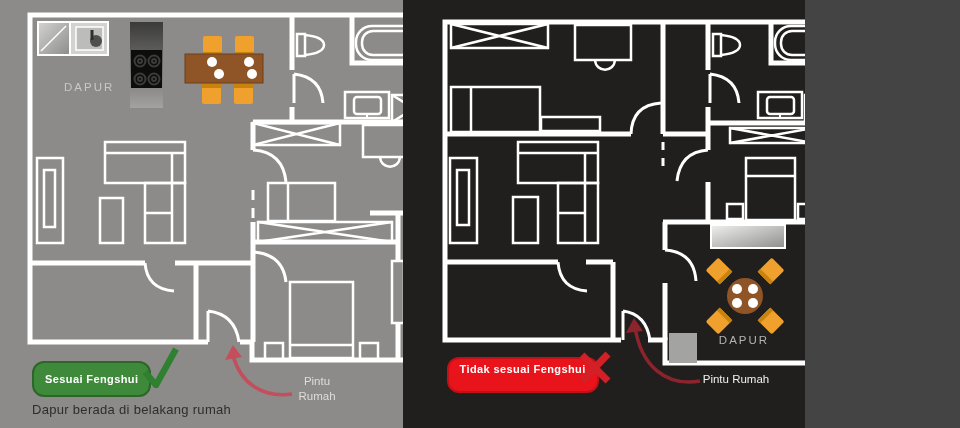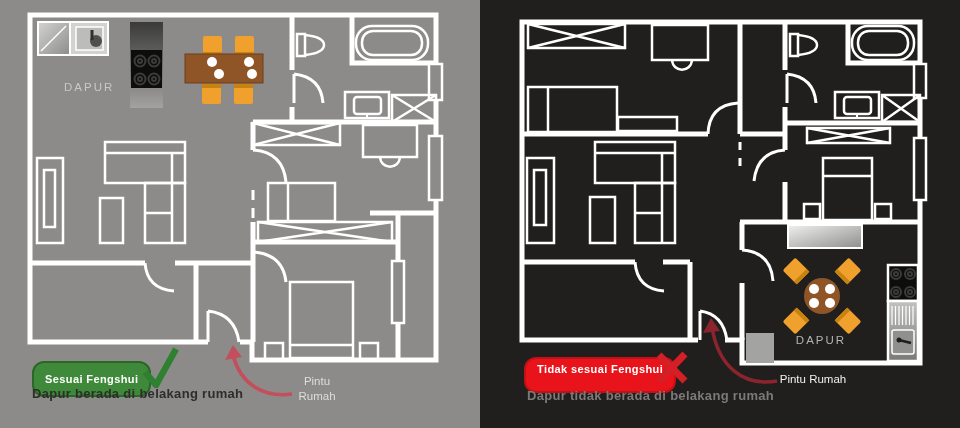--- a/index.html
+++ b/index.html
@@ -1,28 +1,28 @@
 <!DOCTYPE html>
 <html><head>
 <meta charset="utf-8">
 <style>
   html,body{margin:0;padding:0;background:#444;}
-  .stage{position:relative;width:960px;height:428px;display:flex;font-family:"Liberation Sans",sans-serif;overflow:hidden;}
+  .stage{position:relative;width:805px;height:428px;display:flex;font-family:"Liberation Sans",sans-serif;overflow:hidden;}
   .panel{position:relative;width:480px;height:428px;overflow:hidden;}
   .panel.left{background:#8c8b89;}
   .panel.right{background:#201f1d;}
   .plan-svg{position:absolute;left:0;top:0;}
   .badge{position:absolute;display:flex;align-items:center;height:22px;border-radius:12px;padding:16px 11px;
          font-size:11px;font-weight:600;letter-spacing:.4px;color:#fff;box-sizing:border-box;}
   .badge-green{left:32px;top:361px;background:#3e8a3a;border:2px solid #2c6628;}
   .badge-red{left:44px;top:357px;background:#e9141b;border:2px solid #c11016;align-items:flex-end;}
   .mark{position:absolute;}
   .mark-check{left:138px;top:344px;}
   .mark-x{left:175px;top:350px;}
-  .caption{position:absolute;font-size:13px;font-weight:700;letter-spacing:.3px;white-space:nowrap;}
+  .caption{position:absolute;font-size:13px;font-weight:400;letter-spacing:.3px;white-space:nowrap;margin-top:16px;}
   .caption-left{left:32px;top:386px;color:#2e2d2b;}
   .caption-right{left:47px;top:388px;color:#7b7a78;}
   svg text{font-family:"Liberation Sans",sans-serif;}
 </style>
 </head>
 <body>
 
 <div class="stage">
 
   <section class="panel left">
@@ -324,15 +324,14 @@
       <polygon points="231,318 223,333 240,331" fill="#8c242e"></polygon>
       <text x="333" y="383" font-size="11.5" text-anchor="middle" fill="#f1f0ed">Pintu Rumah</text>
     </svg>
 
     <div class="badge badge-red">
       <span>Tidak sesuai Fengshui</span>
     </div>
     <svg class="mark mark-x" width="34" height="34" viewBox="0 0 34 34">
       <path d="M4,5 L30,31 M30,4 L4,31" fill="none" stroke-width="7" stroke="#d51f26"></path>
     </svg>
-    <div class="caption caption-right">Dapur tidak berada di belakang rumah</div>
   </section>
 </div>
 
 </body></html>

